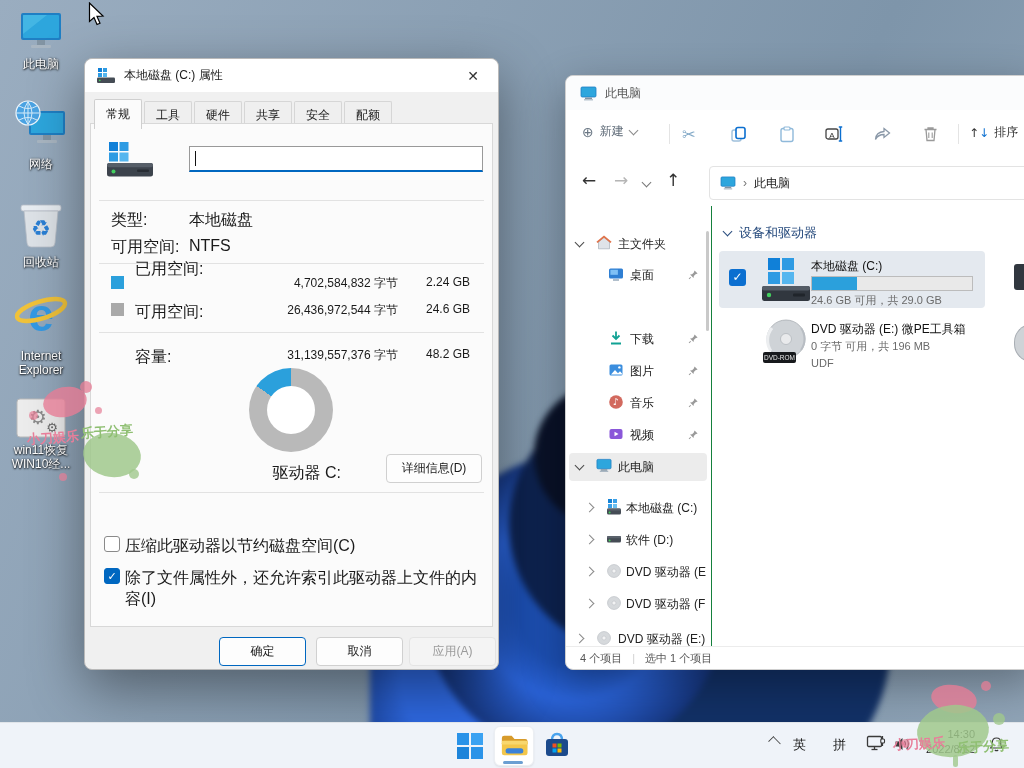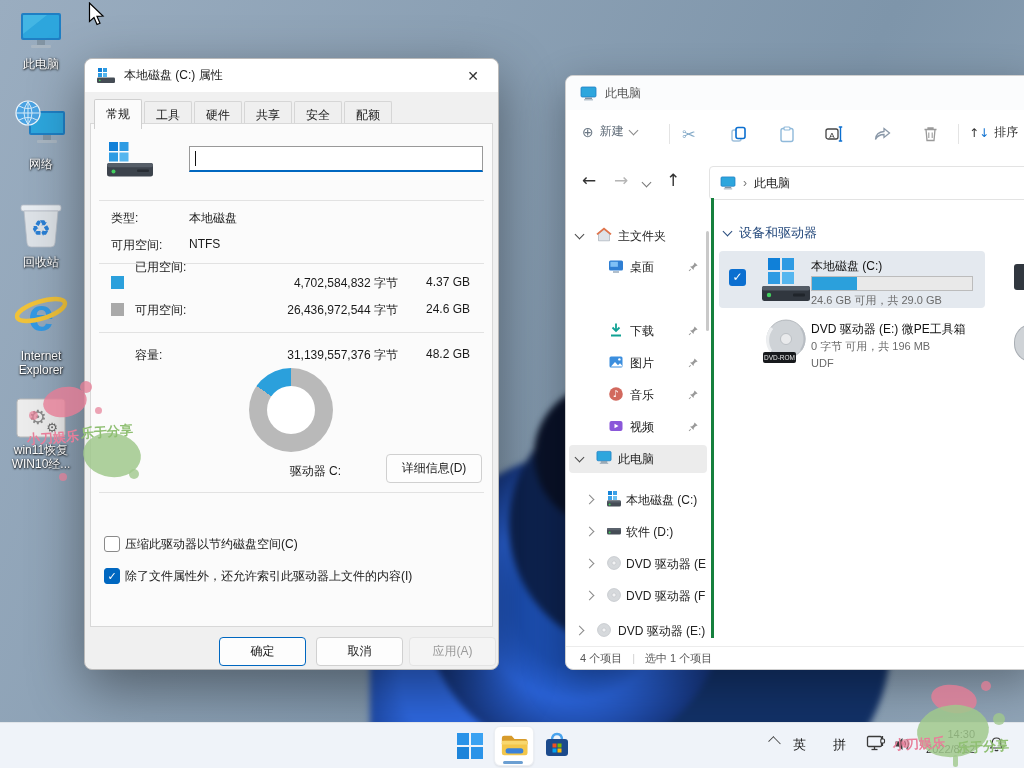--- a/index.html
+++ b/index.html
@@ -55,21 +55,21 @@
     border-radius:8px;box-shadow:0 18px 55px rgba(0,0,0,.42)}
   .dlg-title{left:0;top:0;right:0;height:33px;background:#fff;border-radius:8px 8px 0 0;
     display:flex;align-items:center;padding:0 12px;gap:8px}
   .dlg-close{margin-left:auto;font-size:14px;color:#333;width:26px;text-align:center;cursor:default}
   .tabs{left:9px;top:40px;display:flex}
   .tab{padding:5px 11px;border:1px solid #d6d6d6;border-bottom:none;background:#efefef;
     color:#1a1a1a;margin-right:2px;border-radius:2px 2px 0 0;position:relative;top:2px;font-size:12px}
   .tab.sel{background:#fbfbfb;top:0;padding:6px 11px;z-index:3;border-color:#cfcfcf}
   .page{left:5px;top:64px;width:401px;height:502px;background:#fbfbfb;border:1px solid #d8d8d8}
   .sep{position:absolute;left:8px;right:8px;border-top:1px solid #e2e2e2}
-  .flabel{position:absolute;font-size:12px;color:#1a1a1a}
+  .flabel{position:absolute;font-size:16px;color:#1a1a1a}
   .bytes{position:absolute;right:94px;font-size:12px;text-align:right}
   .gbs{position:absolute;right:22px;font-size:12px;text-align:right}
   .legend{position:absolute;width:13px;height:13px}
   .donut{position:absolute;left:158px;top:244px;width:84px;height:84px;border-radius:50%}
   .donut::after{content:"";position:absolute;left:18px;top:18px;width:48px;height:48px;border-radius:50%;background:#fff}
   .btn{position:absolute;height:27px;background:#fdfdfd;border:1px solid #d0d0d0;border-radius:4px;
     font-size:12px;display:flex;align-items:center;justify-content:center;color:#1a1a1a}
   .btn.def{border:1.5px solid #0067c0}
   .btn.dis{background:#f4f4f4;border-color:#e4e4e4;color:#9a9a9a}
   .cb{position:absolute;width:14px;height:14px;border:1px solid #8a8a8a;border-radius:3px;background:#fff}
@@ -213,21 +213,21 @@
         <svg width="16" height="14" viewBox="0 0 17 15">
             <rect x="1" y="1" width="15" height="10" rx="1.2" fill="#2da6dd" stroke="#1f7fc4" stroke-width=".8"></rect>
             <rect x="5" y="11.5" width="7" height="1.6" fill="#8294a3"></rect>
             <rect x="4" y="13.2" width="9" height="1.2" fill="#a9b6c2"></rect>
           </svg>
         <span style="color:#777">›</span>
         <span>此电脑</span>
       </div>
     </div>
 
-    <div class="ab" style="left:0;top:122px;width:145px;height:440px;overflow:hidden;border-right:3px solid #15803d">
+    <div class="ab" style="left:0;top:130px;width:145px;height:440px;overflow:hidden;border-right:1px solid #15803d">
 
       <div class="srow" style="top:24px">
         <span class="cv down" style="left:10px;top:9px"></span>
         <svg class="sic" style="left:30px" width="16" height="16" viewBox="0 0 16 16">
             <path d="M2.5 7 L8 2.4 L13.5 7 V13.8 H2.5 Z" fill="#dfe3e8" stroke="#9aa4ae" stroke-width=".6"></path>
             <path d="M1 7.4 L8 1.6 L15 7.4" fill="none" stroke="#e0734a" stroke-width="1.8"></path>
           </svg>
         <span class="slabel" style="left:52px">主文件夹</span>
       </div>
 
@@ -454,21 +454,21 @@
       <span class="flabel" style="left:20px;top:86px">类型:</span>
       <span class="flabel" style="left:98px;top:86px">本地磁盘</span>
       <span class="flabel" style="left:20px;top:113px">可用空间:</span>
       <span class="flabel" style="left:98px;top:113px">NTFS</span>
 
       <div class="sep" style="top:139px"></div>
 
       <div class="legend" style="left:20px;top:152px;background:#2ba0dc"></div>
       <span class="flabel" style="left:44px;top:135px">已用空间:</span>
       <span class="bytes" style="top:151px">4,702,584,832 字节</span>
-      <span class="gbs" style="top:151px">4.37 GB</span>
+      <span class="gbs" style="top:151px">2.24 GB</span>
 
       <div class="legend" style="left:20px;top:179px;background:#a9a9a9"></div>
       <span class="flabel" style="left:44px;top:178px">可用空间:</span>
       <span class="bytes" style="top:178px">26,436,972,544 字节</span>
       <span class="gbs" style="top:178px">24.6 GB</span>
 
       <div class="sep" style="top:208px"></div>
 
       <span class="flabel" style="left:44px;top:223px">容量:</span>
       <span class="bytes" style="top:223px">31,139,557,376 字节</span>

